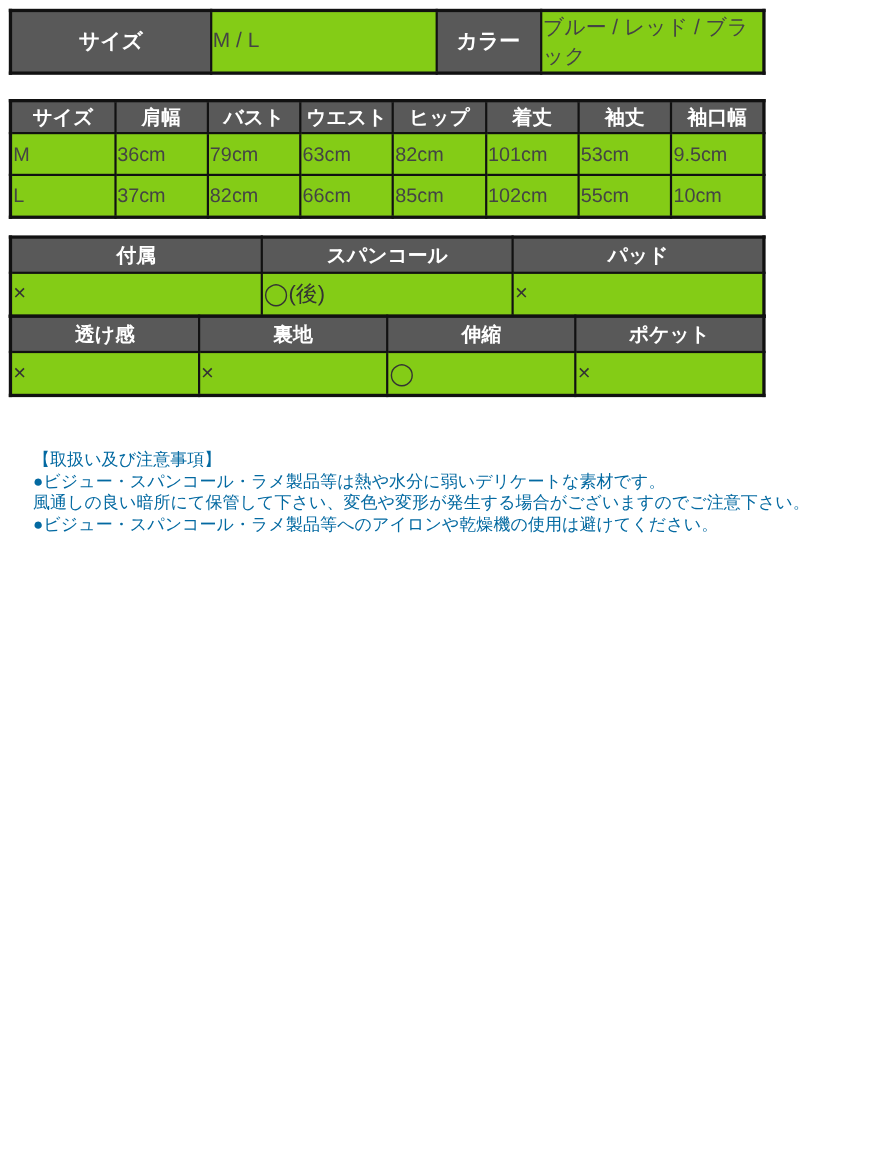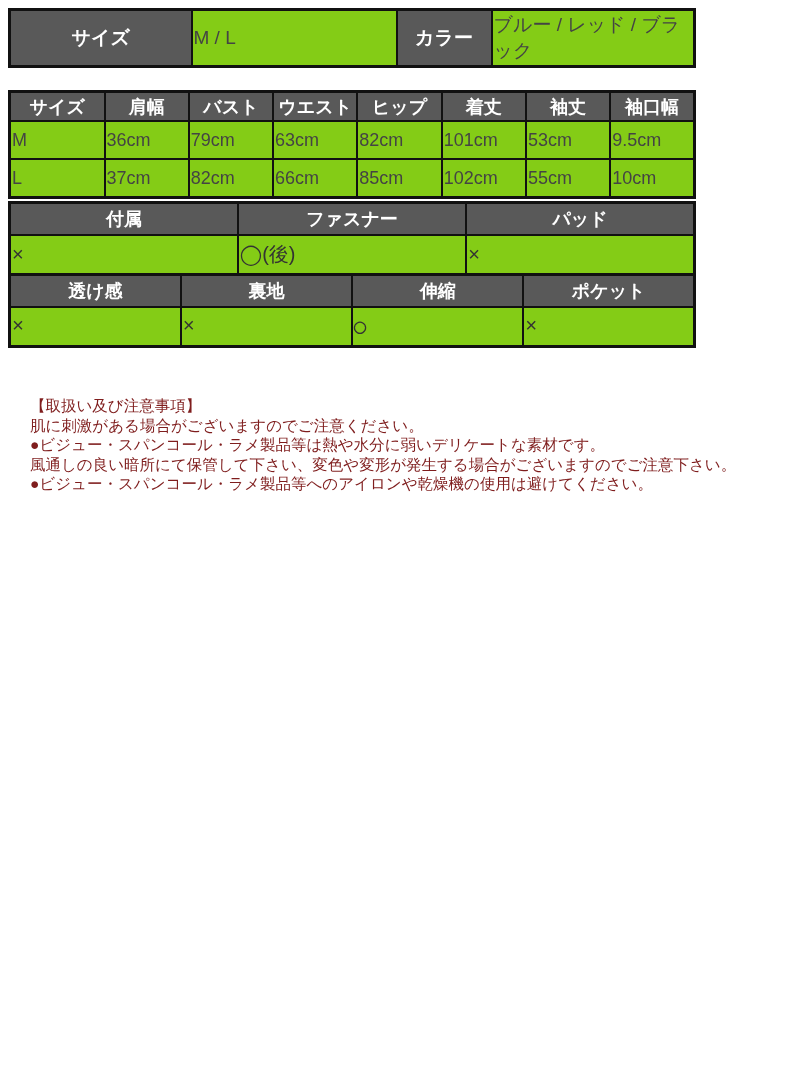--- a/index.html
+++ b/index.html
@@ -46,30 +46,30 @@
   }
   
   .t1 { margin-top: 8px; }
   .t1 th.hdr { font-size: 19px; height: 43px; }
   .t1 td.val { font-size: 19px; height: 43px; }
   
   .t2 { margin-top: 22px; }
   .t2 th.hdr { font-size: 18px; height: 25px; }
   .t2 td.val { font-size: 18px; height: 34px; }
   
-  .t3 { margin-top: 2px; }
-  .t4 { margin-top: -3px; font-family: Liberation Mono, monospace; }
+  .t3 { margin-top: 15px; }
+  .t4 { margin-top: -3px; }
   .t3 th.hdr, .t4 th.hdr { font-size: 18px; height: 28px; }
   .t3 td.val, .t4 td.val { font-size: 20px; height: 35px; color: #333333; }
   
   .care {
     margin: 48px 28px 0 30px;
     font-size: 15.5px;
     line-height: 19.6px;
-    color: #7f1d1d;
+    color: #0369a1;
   }
   .care .line { white-space: nowrap; }
 </style>
 </head>
 <body>
 
 <div class="page">
 
   <table class="t1">
     <colgroup>
@@ -130,21 +130,21 @@
         <td class="val">55cm</td>
         <td class="val">10cm</td>
       </tr>
     </tbody>
   </table>
 
   <table class="t3">
     <tbody>
       <tr>
         <th class="hdr">付属</th>
-        <th class="hdr">ファスナー</th>
+        <th class="hdr">スパンコール</th>
         <th class="hdr">パッド</th>
       </tr>
       <tr>
         <td class="val">×</td>
         <td class="val">◯(後)</td>
         <td class="val">×</td>
       </tr>
     </tbody>
   </table>
 
@@ -160,19 +160,18 @@
         <td class="val">×</td>
         <td class="val">×</td>
         <td class="val">◯</td>
         <td class="val">×</td>
       </tr>
     </tbody>
   </table>
 
   <div class="care">
     <div class="line">【取扱い及び注意事項】</div>
-    <div class="line">肌に刺激がある場合がございますのでご注意ください。</div>
     <div class="line">●ビジュー・スパンコール・ラメ製品等は熱や水分に弱いデリケートな素材です。</div>
     <div class="line">風通しの良い暗所にて保管して下さい、変色や変形が発生する場合がございますのでご注意下さい。</div>
     <div class="line">●ビジュー・スパンコール・ラメ製品等へのアイロンや乾燥機の使用は避けてください。</div>
   </div>
 
 </div>
 
 </body></html>

